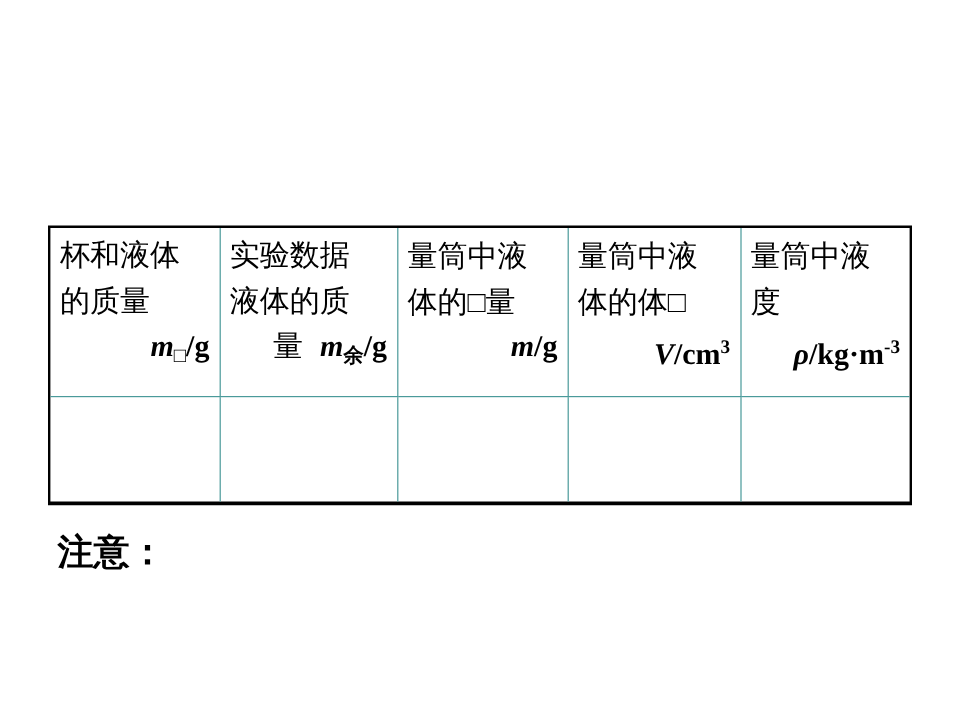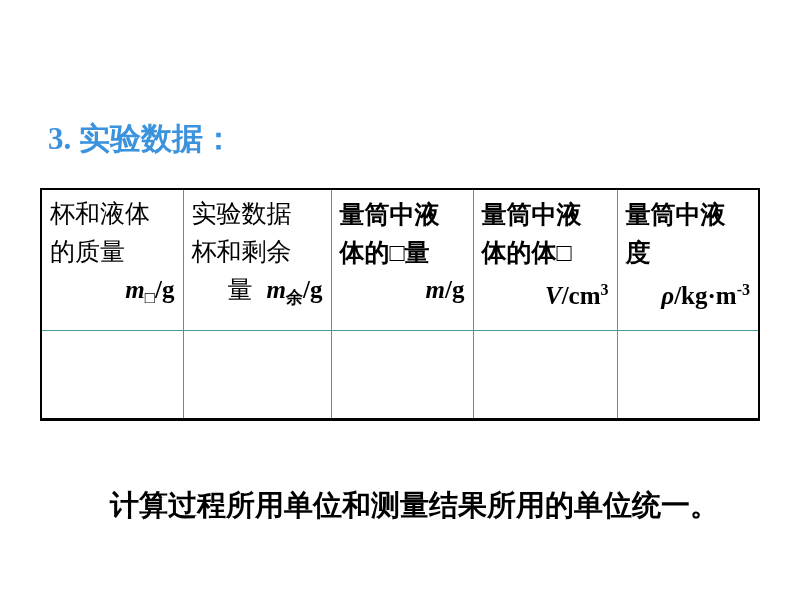--- a/index.html
+++ b/index.html
@@ -39,21 +39,21 @@
   }
   table.datatable tr:first-child td{border-top:none;}
   table.datatable tr:last-child td{border-bottom:none;}
   table.datatable td:first-child{border-left:none;}
   table.datatable td:last-child{border-right:none;}
   td.hdr{height:135px;}
   td.cell-empty{height:82px;}
 
   .hline{font-size:25px;line-height:38px;white-space:nowrap;}
   .serifcol .hline{font-family:"Liberation Serif",serif;font-weight:normal;}
-  .boldcol .hline{font-family:"Liberation Sans",sans-serif;font-weight:bold;}
+  .boldcol .hline{font-family:"Liberation Sans",sans-serif;font-weight:normal;}
 
   .formula{font-size:25px;line-height:38px;font-family:"Liberation Serif",serif;font-weight:bold;white-space:nowrap;}
   .f-center{text-align:right;}
   .f-left{text-align:right;}
   .fprefix{font-weight:normal;margin-right:14px;}
   .fprefix:empty{display:none;margin:0;}
   .fvar{font-style:italic;}
   .fsub{font-size:17px;vertical-align:-5px;}
   .fsub:empty{display:none;}
   .fsup{font-size:16px;vertical-align:9px;}
@@ -68,41 +68,40 @@
     position:absolute;left:110px;top:486px;
     font-family:"Liberation Serif",serif;font-weight:bold;font-size:29px;color:#000;
   }
 </style>
 </head>
 <body>
 
 <div class="canvas">
 
 
-  <div class="section-title">3. 实验数据：</div>
 
   <div class="tablewrap">
     <table class="datatable">
       <colgroup>
         <col style="width:141px">
           <col style="width:148px">
           <col style="width:142px">
           <col style="width:144px">
           <col>
       </colgroup>
       <tbody>
           <tr>
         <td class="hdr serifcol">
           <div class="hline">杯和液体</div>
           <div class="hline">的质量</div>
           <div class="formula f-center"><span class="fvar">m</span><span class="fsub">□</span><span class="funit">/g</span></div>
         </td>
         <td class="hdr serifcol">
           <div class="hline">实验数据</div>
-          <div class="hline">杯和剩余</div>
+          <div class="hline">液体的质</div>
           <div class="formula f-left"><span class="fprefix">量</span><span class="fvar">m</span><span class="fsub">余</span><span class="funit">/g</span></div>
         </td>
         <td class="hdr boldcol">
           <div class="hline">量筒中液</div>
           <div class="hline">体的□量</div>
           <div class="formula f-center"><span class="fvar">m</span><span class="funit">/g</span></div>
         </td>
         <td class="hdr boldcol">
           <div class="hline">量筒中液</div>
           <div class="hline">体的体□</div>
@@ -118,15 +117,15 @@
         <td class="cell-empty"></td>
         <td class="cell-empty"></td>
         <td class="cell-empty"></td>
         <td class="cell-empty"></td>
         <td class="cell-empty"></td>
       </tr>
     </tbody>
       </table>
   </div>
 
-  <div class="note-body">计算过程所用单位和测量结果所用的单位统一。</div>
+  <div class="note-label">注意：</div>
 
 </div>
 
 </body></html>

